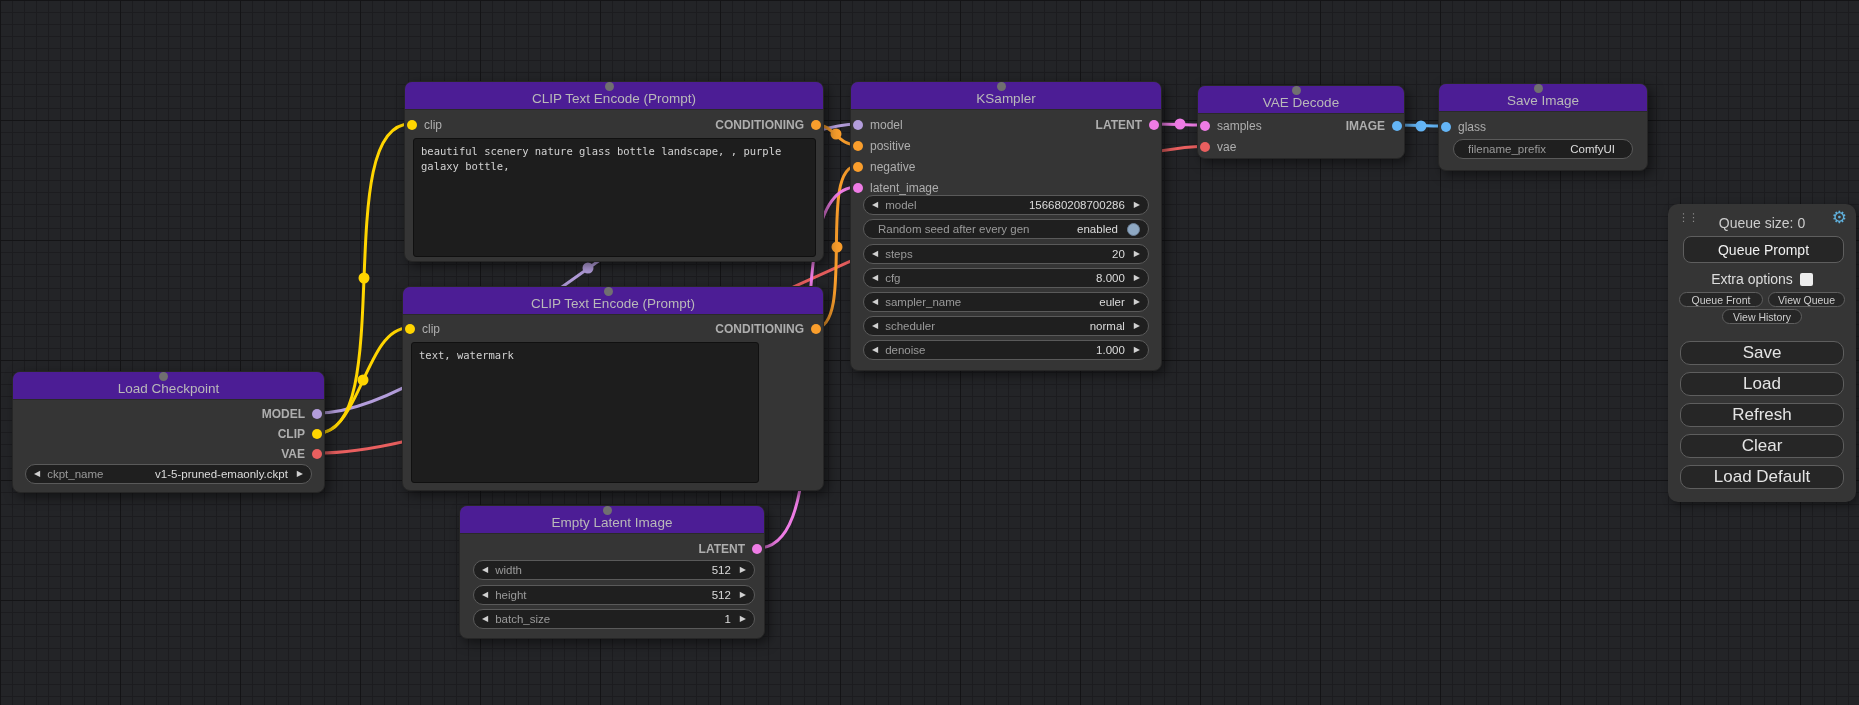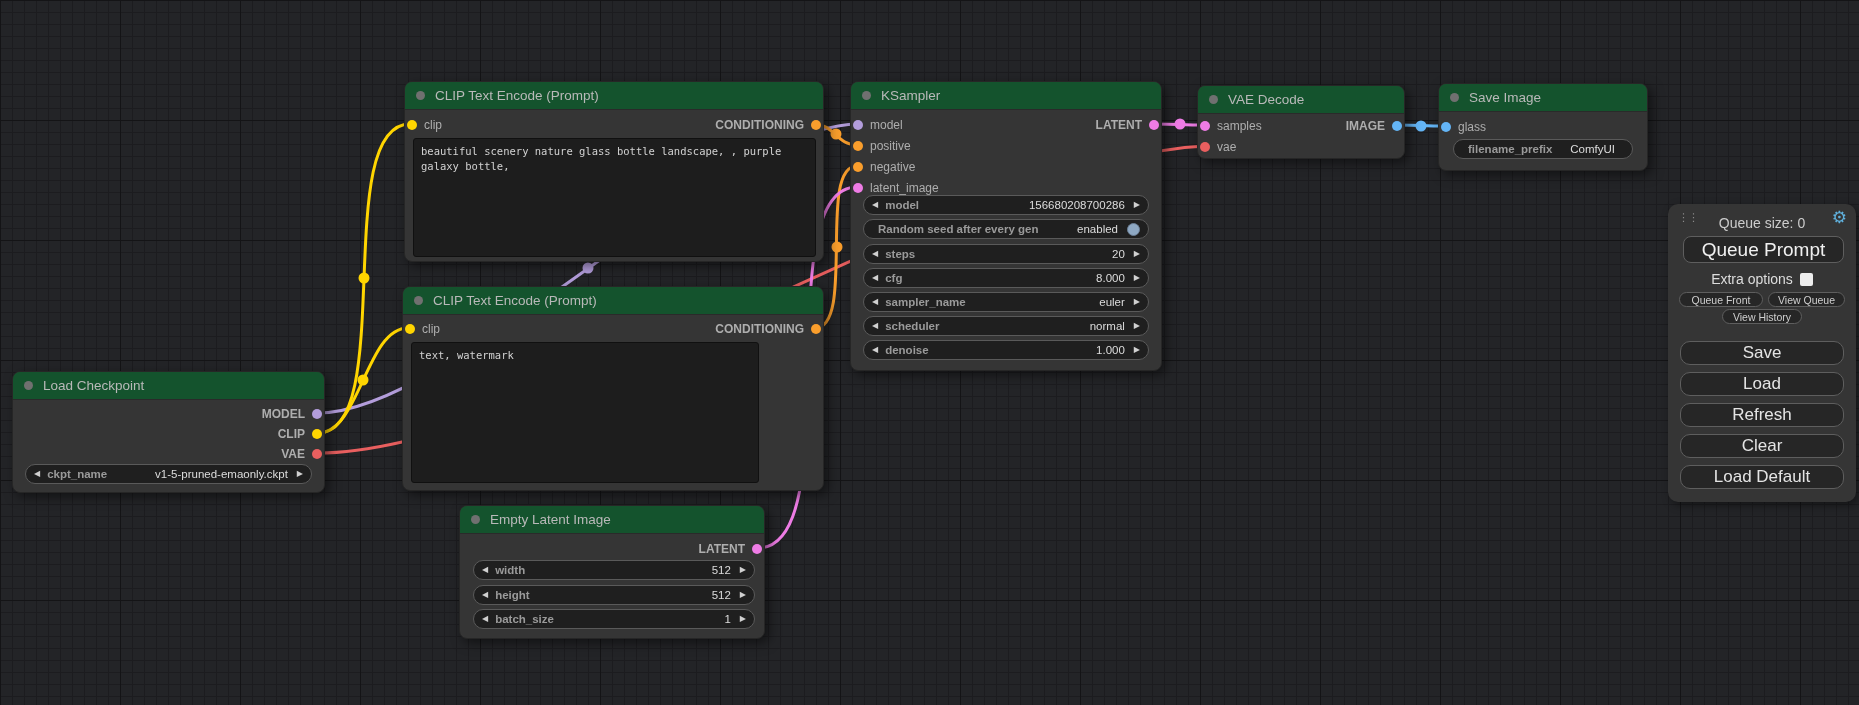--- a/index.html
+++ b/index.html
@@ -18,39 +18,39 @@
   .wires path{fill:none;stroke-width:3;stroke-linecap:round;}
   .ws-clip{stroke:#ffd500}.wf-clip{fill:#ffd500}
   .ws-model{stroke:#b39ddb}.wf-model{fill:#b39ddb}
   .ws-cond{stroke:#fa9e2c}.wf-cond{fill:#fa9e2c}
   .ws-latent{stroke:#ee7ce5}.wf-latent{fill:#ee7ce5}
   .ws-vae{stroke:#e95f5f}.wf-vae{fill:#e95f5f}
   .ws-image{stroke:#64b5f6}.wf-image{fill:#64b5f6}
 
   .node{position:absolute;z-index:2;background:#353535;border:1px solid #262626;
     border-radius:8px;box-shadow:4px 4px 12px rgba(0,0,0,.5);box-sizing:border-box;}
-  .ntitle{height:27px;background:#14532d;border-radius:7px 7px 0 0;display:flex;
+  .ntitle{height:27px;background:#4c1d95;border-radius:7px 7px 0 0;display:flex;
     align-items:center;padding:0 11px;color:#b9b9b9;font-size:13.5px;
-    border-bottom:1px solid #2a2a2a;}
+    border-bottom:1px solid #2a2a2a;flex-direction:column;}
   .tdot{width:9px;height:9px;border-radius:50%;background:#707070;margin-right:10px;flex:none;}
   .slot{position:absolute;height:16px;display:flex;align-items:center;
     color:#aeaeae;font-size:12px;white-space:nowrap;text-align:center;}
   .slot.in{left:2px;}
   .slot.out{right:2px;font-weight:bold;}
   .sdot{width:10px;height:10px;border-radius:50%;flex:none;}
   .slot.in .sdot{margin-right:7px;}
   .slot.out .sdot{margin-left:7px;}
   .c-clip{background:#ffd500}.c-model{background:#b39ddb}.c-cond{background:#fa9e2c}
   .c-latent{background:#ee7ce5}.c-vae{background:#e95f5f}.c-image{background:#64b5f6}
 
   .widget{position:absolute;height:20px;background:#1f1f1f;border:1px solid #5a5a5a;
     border-radius:10px;display:flex;align-items:center;font-size:11.5px;
     padding:0 8px;box-sizing:border-box;}
   .warrow{color:#d0d0d0;font-size:8px;flex:none;line-height:1;}
-  .wname{margin-left:7px;color:#9a9a9a;white-space:nowrap;font-weight:bold;}
+  .wname{margin-left:7px;color:#9a9a9a;white-space:nowrap;}
   .wname.noarrow{margin-left:6px;}
   .wval{flex:1;text-align:right;color:#dcdcdc;padding-right:9px;white-space:nowrap;}
   .toggle-dot{width:13px;height:13px;border-radius:50%;background:#8ea8c3;flex:none;
     border:1px solid #6b7f96;box-sizing:border-box;}
 
   .textarea{position:absolute;background:#1d1d1d;border:1px solid #101010;border-radius:3px;
     color:#d2d2d2;font-family:"DejaVu Sans Mono",monospace;font-size:10.5px;line-height:1.45;
     padding:5px 7px;box-sizing:border-box;white-space:pre-wrap;overflow:hidden;}
 
   .qpanel{position:absolute;left:1668px;top:204px;width:188px;height:298px;z-index:3;
@@ -58,21 +58,21 @@
   .qhead{position:absolute;left:0;right:0;top:9px;height:20px;display:flex;
     align-items:center;justify-content:center;color:#cccccc;font-size:14px;}
   .qdrag{position:absolute;left:10px;top:8px;color:#8a8a8a;font-size:11px;
     letter-spacing:-1px;line-height:1;}
   .qgear{position:absolute;right:9px;top:5px;color:#5fb0dc;font-size:17px;line-height:1;}
   .qbtn{position:absolute;background:#262626;border:1px solid #5e5e5e;border-radius:8px;
     color:#e4e4e4;display:flex;align-items:center;justify-content:center;
     box-sizing:border-box;white-space:nowrap;}
   .qbtn.big{left:12px;right:12px;height:24px;font-size:17px;border-radius:10px;}
   .qbtn.small{height:15px;font-size:10.5px;border-radius:8px;color:#cfcfcf;}
-  .qprompt{left:15px;right:12px;top:32px;height:27px;font-size:19px;color:#f0f0f0;
+  .qprompt{left:15px;right:12px;top:32px;height:27px;font-size:14px;color:#f0f0f0;
     border-radius:8px;}
   .extra{position:absolute;left:0;right:0;top:67px;height:16px;display:flex;
     align-items:center;justify-content:center;gap:7px;color:#dddddd;font-size:14px;}
   .checkbox{width:13px;height:13px;background:#ededed;border-radius:2px;}
 </style>
 </head>
 <body>
 
 <svg class="wires" width="1859" height="705" viewBox="0 0 1859 705">
   <path class="ws-model" d="M318,413 C453,413 723,124 858,124"></path>

